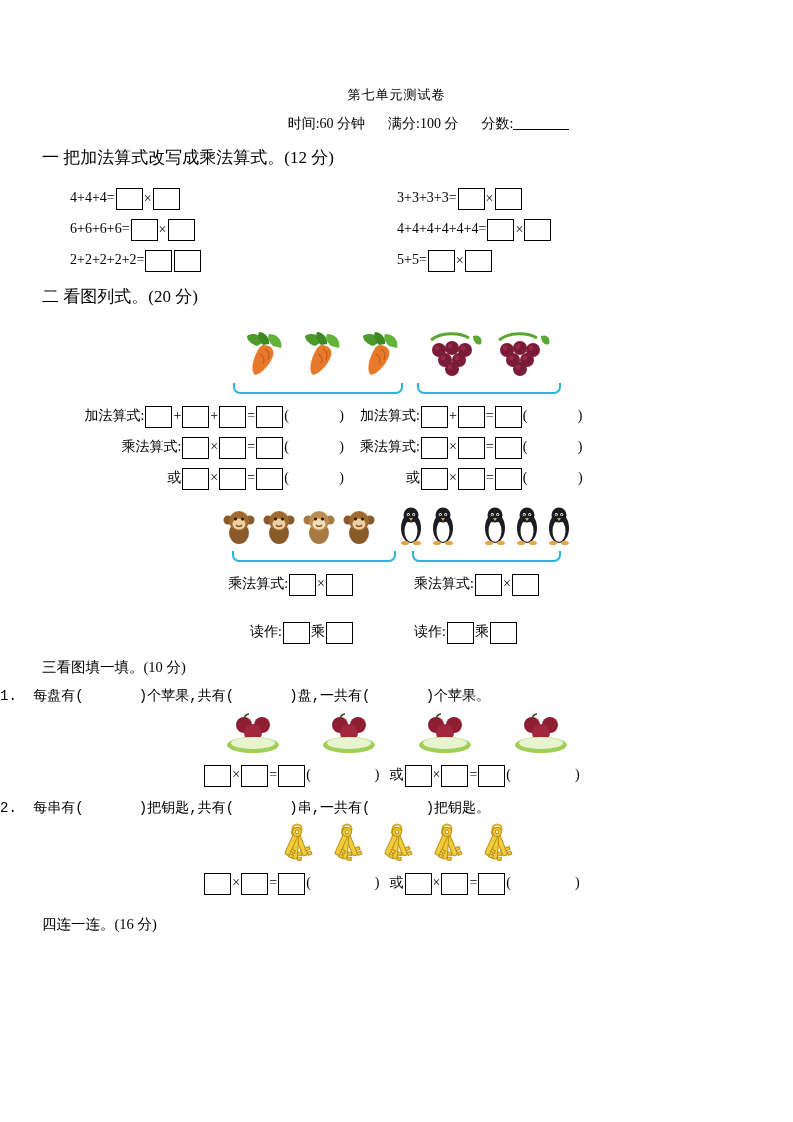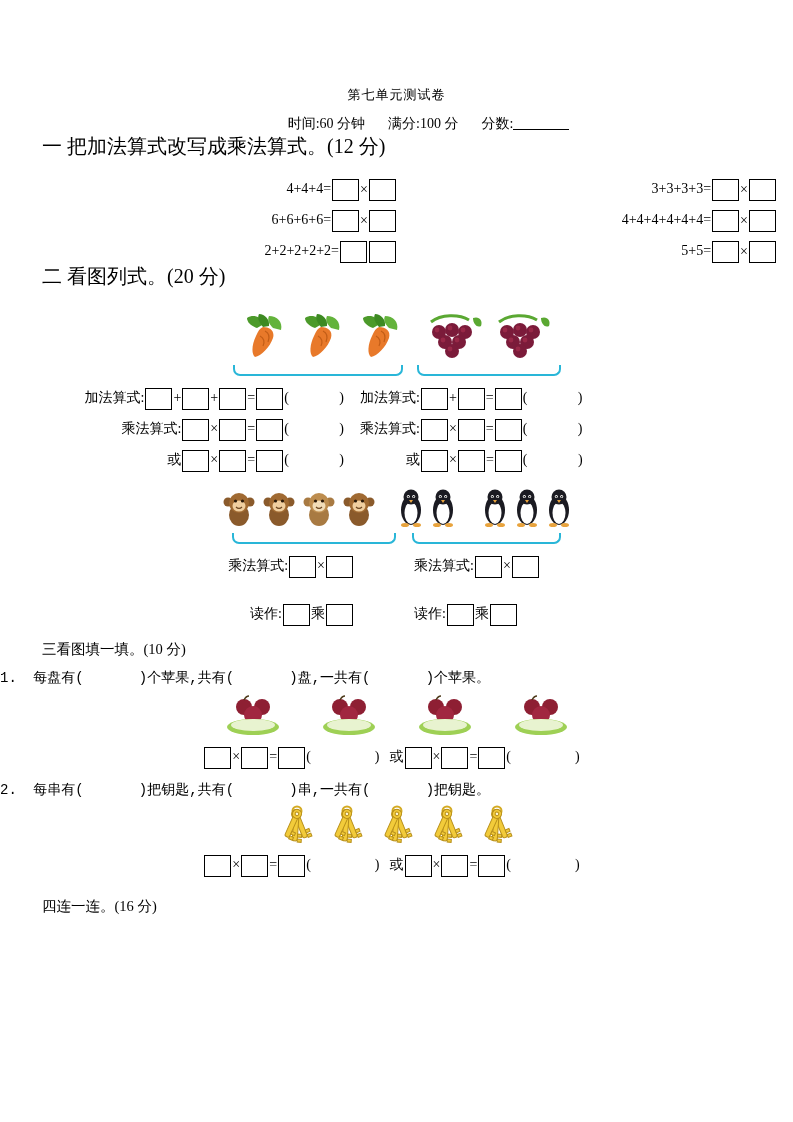--- a/index.html
+++ b/index.html
@@ -31,43 +31,44 @@
   .subline {
     text-align: center;
     font-size: 14px;
     margin-top: 11px;
     padding-left: 64px;
   }
   .subline span.sp { display: inline-block; }
   .gap-sm { display:inline-block; width: 16px; }
   .scoreline { display: inline-block; border-bottom: 1px solid #000; width: 56px; height: 14px; vertical-align: -2px;}
   .sec {
-    font-size: 20px;
+    font-size: 17px;
     margin-left: 42px;
+    margin-top: 13px;
   }
   .box {
     display: inline-block;
     width: 27px;
     height: 22px;
     border: 1px solid #000;
     vertical-align: middle;
     box-sizing: border-box;
     margin: 0 1px;
     background: #fff;
   }
   .eq {
     font-size: 14px;
     vertical-align: middle;
   }
   .row1 {
     margin-top: 10px;
     margin-left: 42px;
     position: relative;
   }
-  .eqrow { margin-top: 9px; font-size: 14px; text-align: right; }
+  .eqrow { margin-top: 9px; font-size: 14px; }
 
   
   .picrow {
     margin-top: 12px;
     text-align: center;
   }
   .brace {
     height: 9px;
     border: 2px solid #29b6d8;
     border-top: none;

